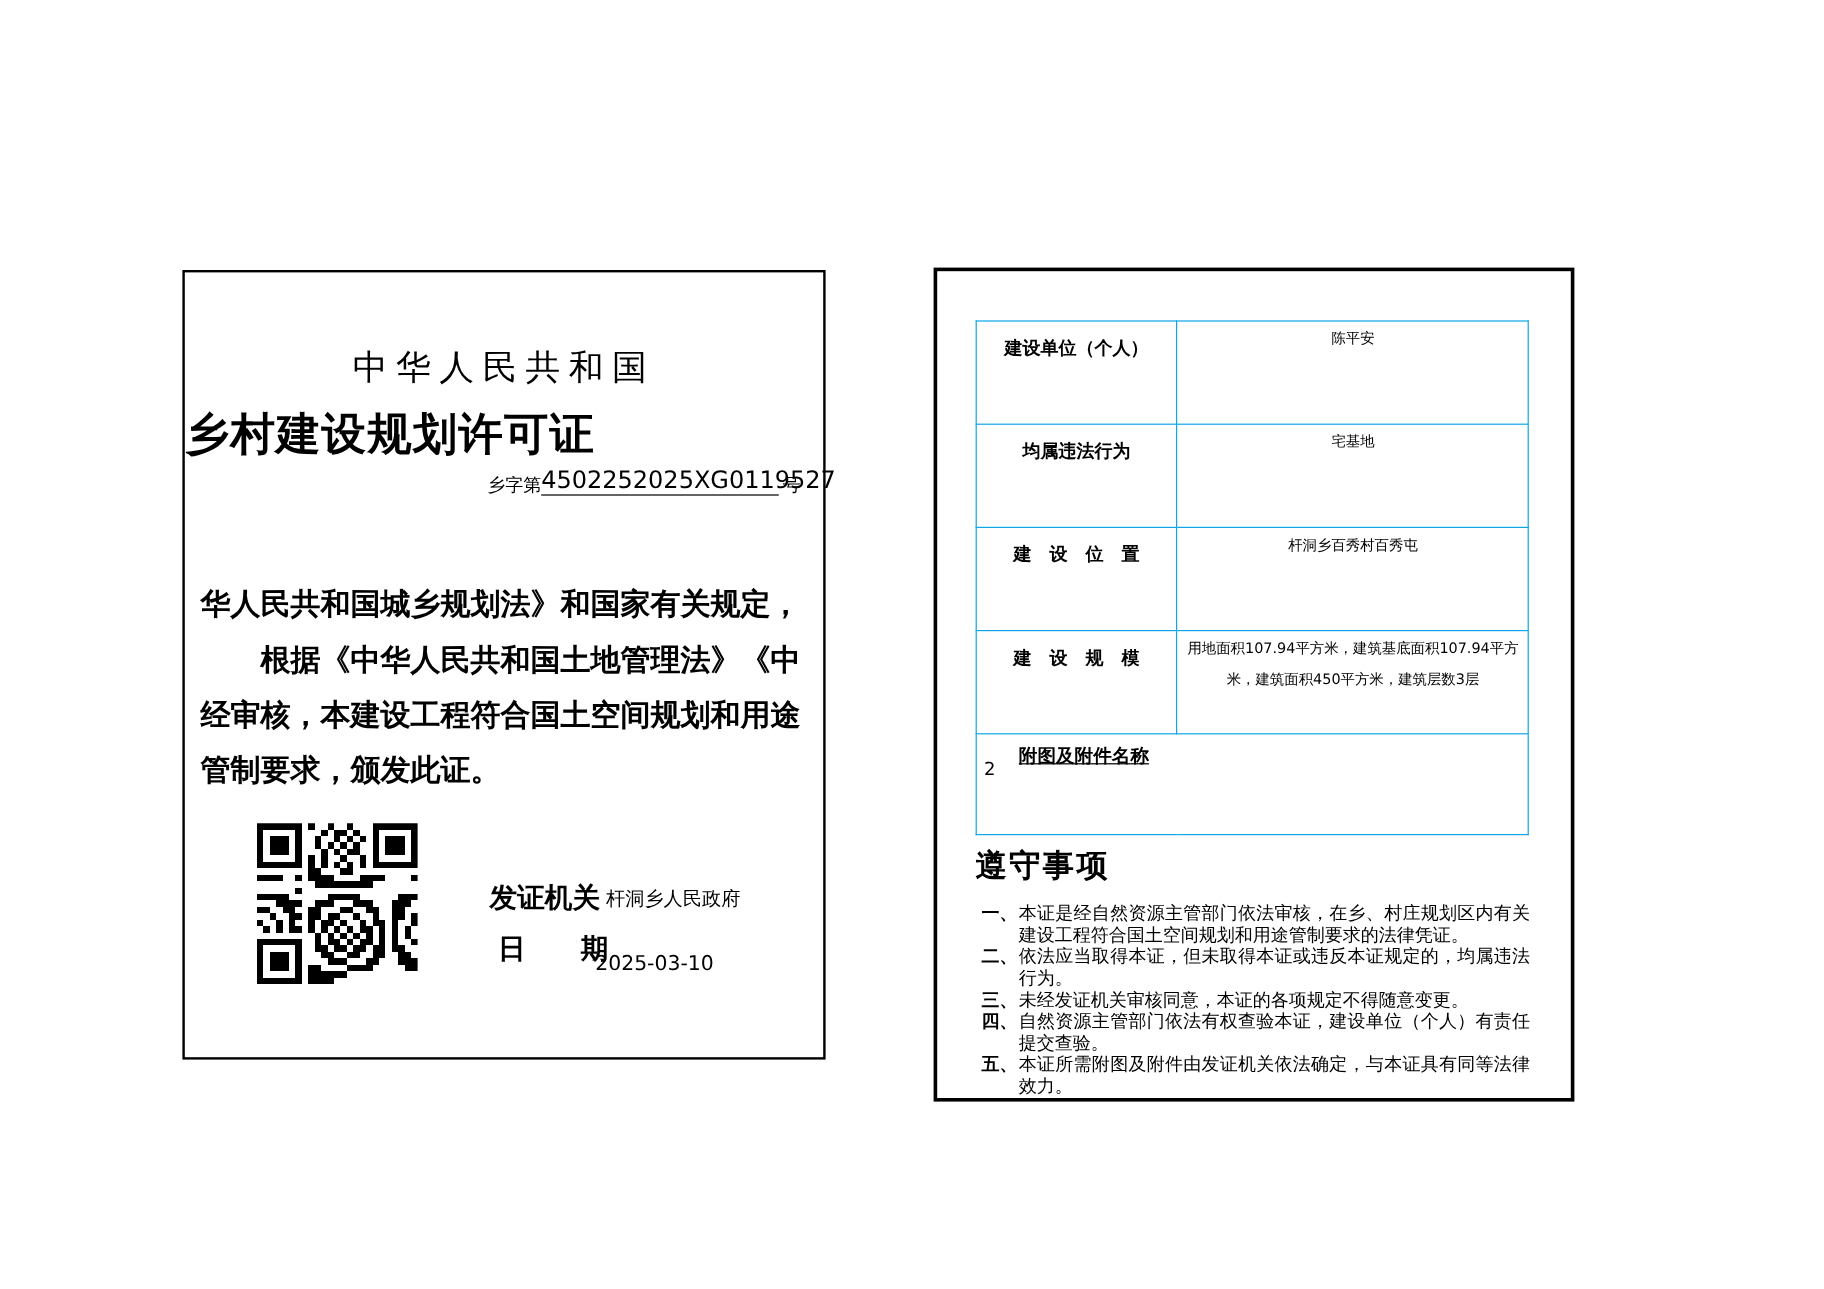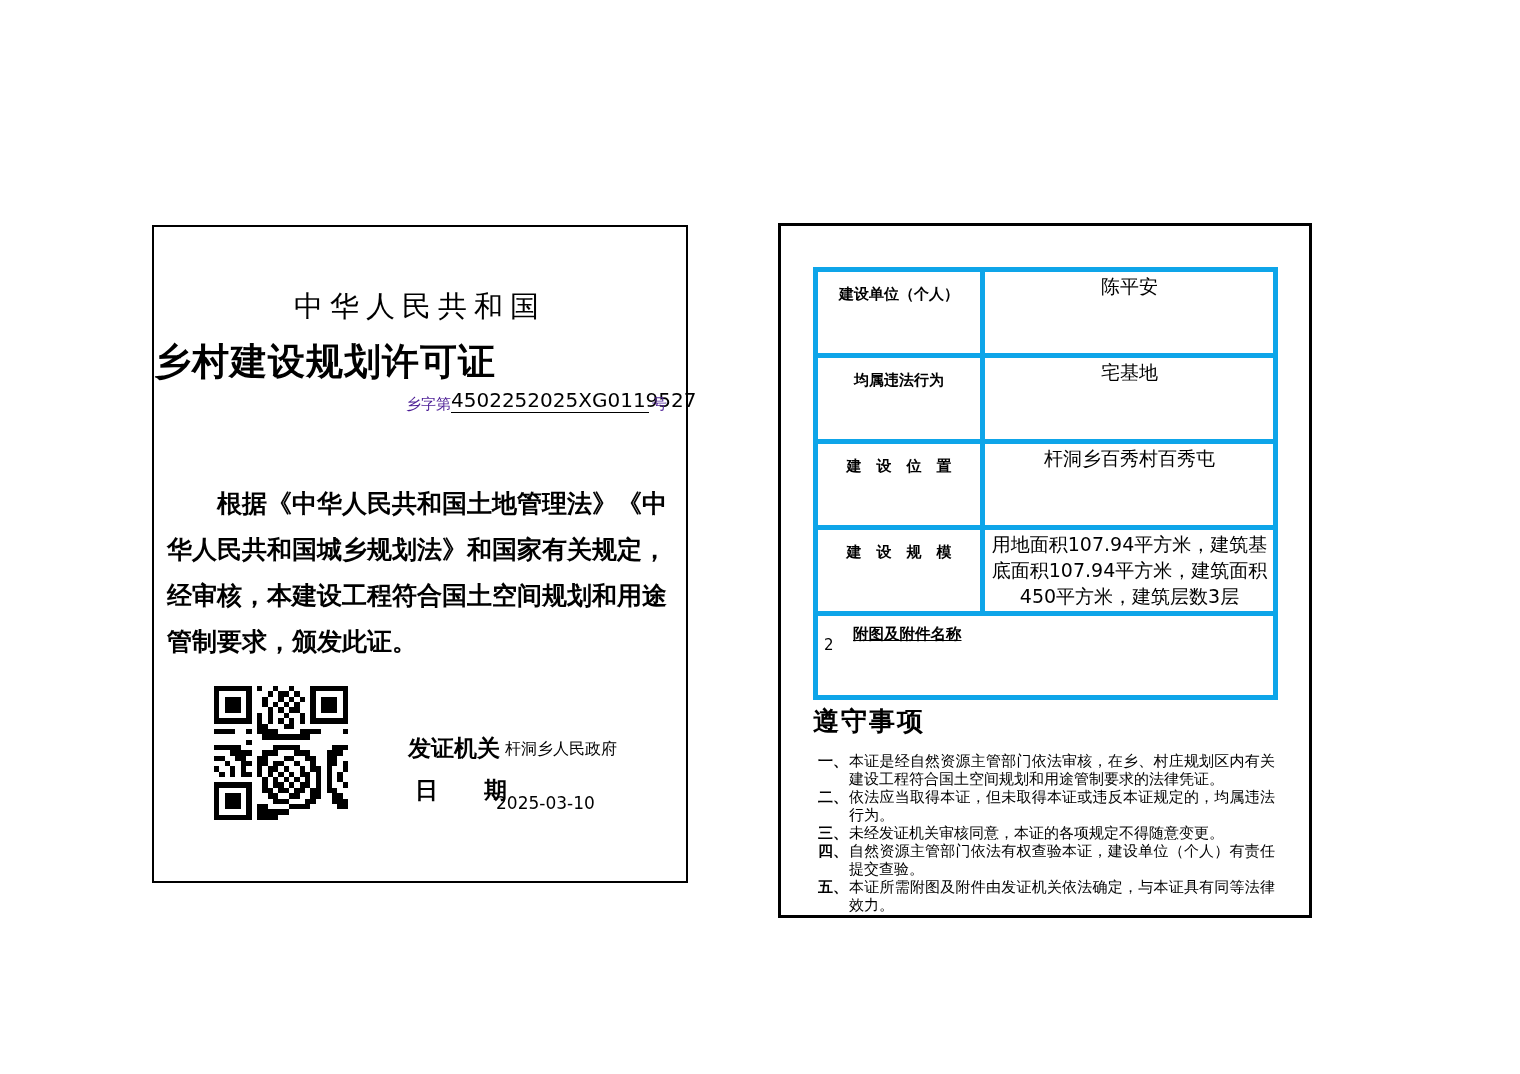--- a/index.html
+++ b/index.html
@@ -16,21 +16,21 @@
   .country {
     position:absolute; top:60px; left:0; width:100%; text-align:center;
     font-family:"DejaVu Serif", serif; font-size:29px; letter-spacing:7px; font-weight:400;
   }
   .cert-title {
     position:absolute; top:110px; left:0; width:100%; 
     font-size:37px; font-weight:bold; letter-spacing:1px;
   }
   .serial-row { position:absolute; left:252px; top:163px; display:flex; align-items:flex-end; }
   .serial-prefix, .serial-suffix {
-    font-family:"DejaVu Serif", serif; font-size:15px; line-height:1.2; color:#4c1d95;
+    font-family:"DejaVu Serif", serif; font-size:15px; line-height:1.2; color:#000000;
   }
   .serial-line { width:198px; border-bottom:1px solid #000; text-align:center; }
   .serial-number { display:block; font-size:20px; line-height:1; padding-bottom:2px; }
   .serial-suffix { margin-left:3px; }
 
   .body-text { position:absolute; left:13px; top:254px; width:512px; }
   .body-line { font-size:25px; font-weight:bold; line-height:46px; text-align:justify; }
   .body-line.indent { text-indent:2em; }
 
   .qr { position:absolute; left:60px; top:459px; width:134px; height:134px; }
@@ -40,27 +40,27 @@
   .issuer-value { font-size:16px; margin-left:5px; padding-top:1px; }
   .date-label { position:absolute; left:261px; top:548px; font-size:23px; font-weight:bold; }
   .date-value { position:absolute; left:342px; top:566px; font-size:17px; }
 
   
   .right-card { left:778px; top:223px; width:534px; height:695px; border:3px solid #000; }
   .info-table {
     position:absolute; left:32px; top:41px; width:460px;
     border-collapse:collapse; table-layout:fixed;
   }
-  .info-table td { border:5px solid #0ea5e9; vertical-align:top;text-align:center; }
+  .info-table td { border:1px solid #0ea5e9; vertical-align:top;text-align:center; }
   .info-table col.c-label { width:167px; }
   .info-table col.c-value { width:293px; }
   .cell-label {
     text-align:center; padding-top:13px; font-size:15px; font-weight:bold;
   }
-  .cell-value { padding:1px 4px 0 5px; font-size:19px; line-height:26px; }
+  .cell-value { padding:1px 4px 0 5px; font-size:12px; line-height:26px; }
   .attach-cell { position:relative; }
   .attach-num { position:absolute; left:6px; top:20px; font-size:15px; }
   .attach-label { position:absolute; left:35px; top:8px; font-size:15.5px; font-weight:bold;text-decoration:underline; }
 
   .notice-title {
     position:absolute; left:32px; top:478px;
     font-family:"DejaVu Serif", serif; font-size:26px; font-weight:bold; letter-spacing:2px;
   }
   .notices { position:absolute; left:37px; top:526px; width:457px; }
   .notice-item { display:flex; }
@@ -78,22 +78,22 @@
 
     <div class="serial-row">
       <span class="serial-prefix">乡字第</span>
       <span class="serial-line">
         <span class="serial-number">4502252025XG0119527</span>
       </span>
       <span class="serial-suffix">号</span>
     </div>
 
     <div class="body-text">
+      <div class="body-line">华人民共和国城乡规划法》和国家有关规定，</div>
       <div class="body-line indent">根据《中华人民共和国土地管理法》《中</div>
-      <div class="body-line">华人民共和国城乡规划法》和国家有关规定，</div>
       <div class="body-line">经审核，本建设工程符合国土空间规划和用途</div>
       <div class="body-line">管制要求，颁发此证。</div>
     </div>
 
     <svg class="qr" viewBox="0 0 25 25" shape-rendering="crispEdges">
         <rect x="0" y="0" width="25" height="25" fill="#fff"></rect>
         <rect x="0" y="0" width="7" height="7" fill="#000"></rect>
         <rect x="1" y="1" width="5" height="5" fill="#fff"></rect>
         <rect x="2" y="2" width="3" height="3" fill="#000"></rect>
         <rect x="18" y="0" width="7" height="7" fill="#000"></rect>

